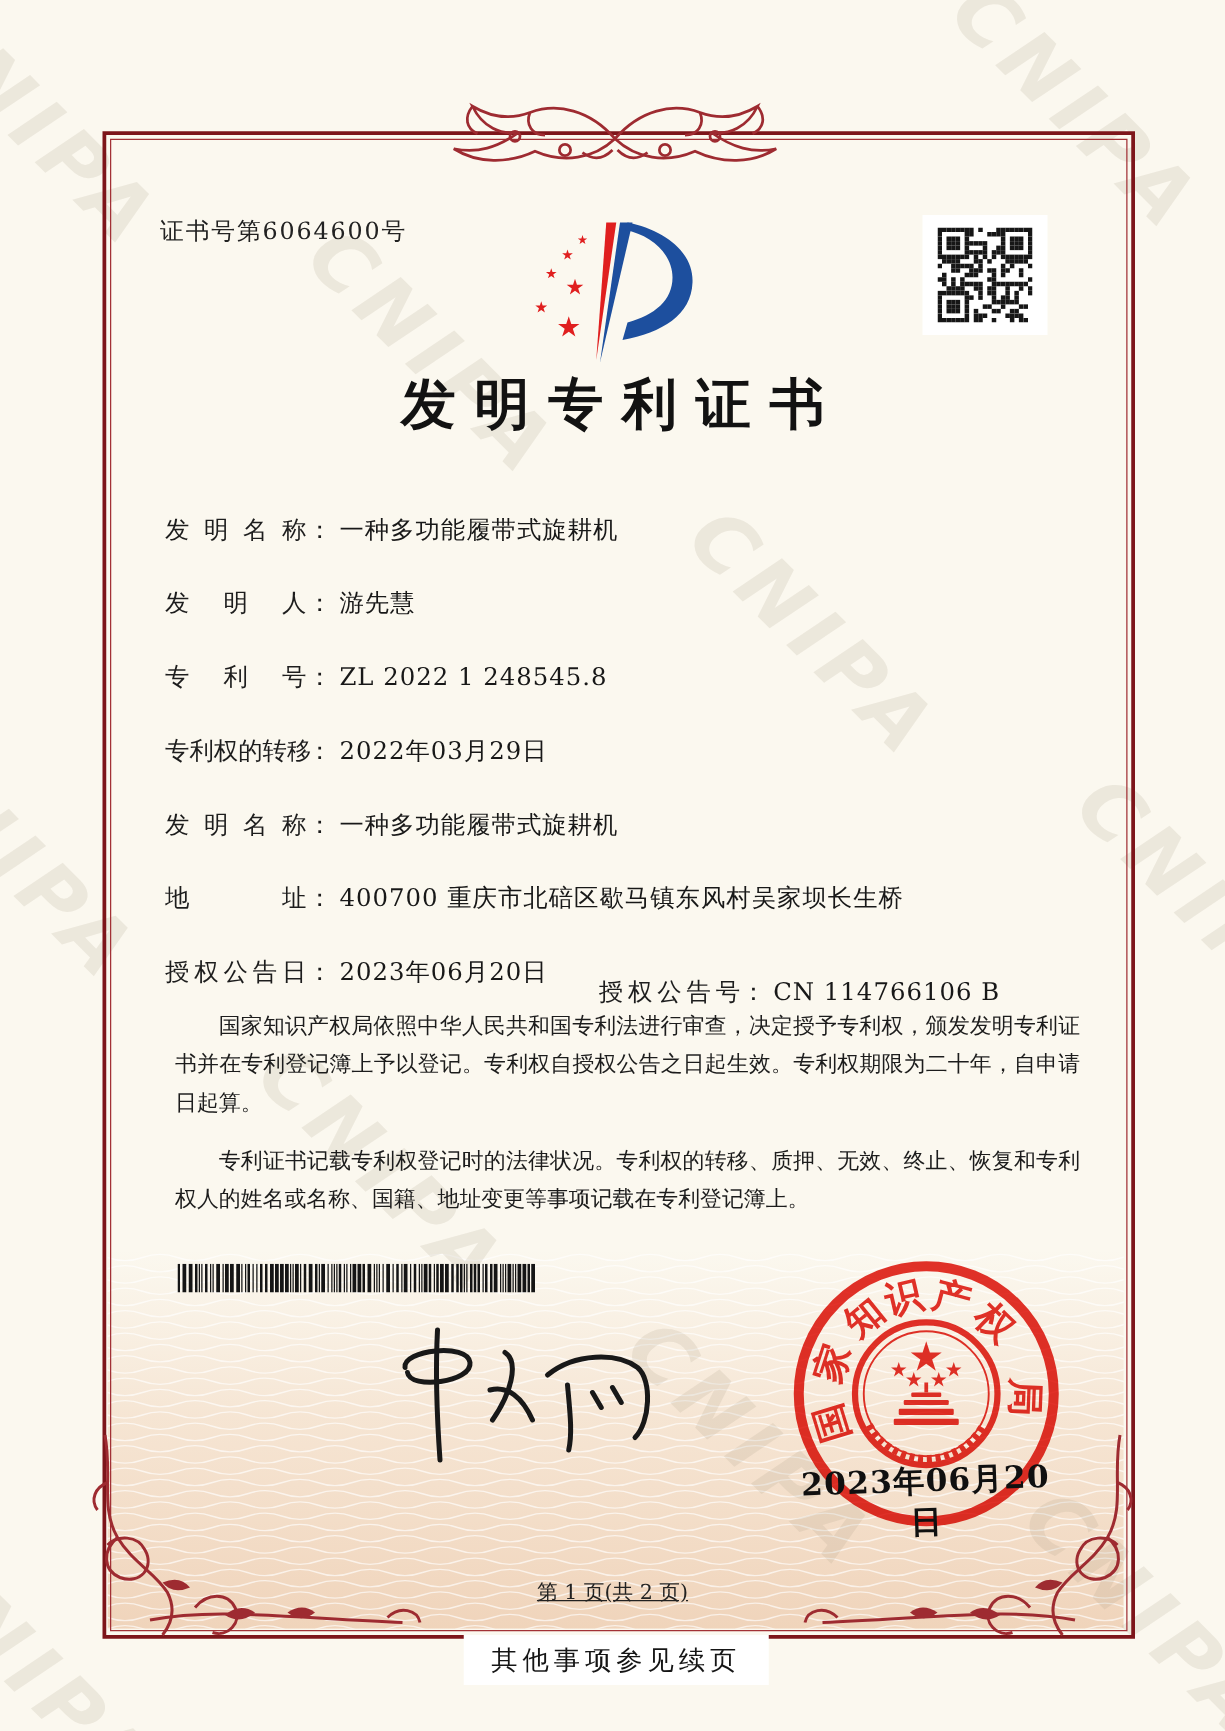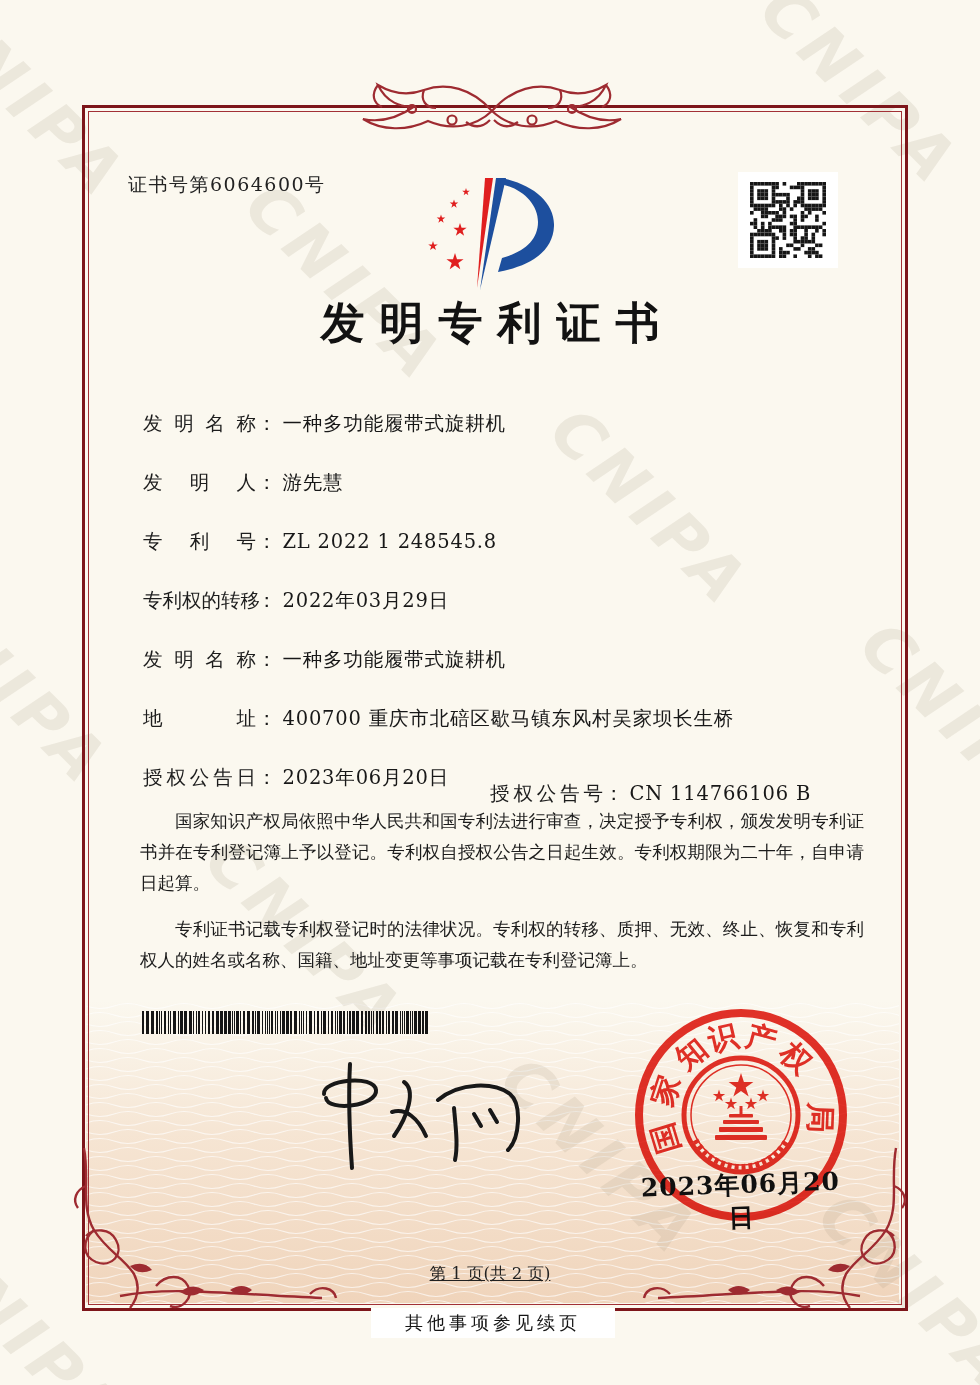--- a/index.html
+++ b/index.html
@@ -13,40 +13,40 @@
   .frame{position:absolute;left:82px;top:105px;width:820px;height:1200px;border:3.5px solid #7d151a;}
   .frame .inner{position:absolute;inset:3px;border:1.5px solid #a23136;}
   .ornament-top{position:absolute;left:348px;top:78px;}
   .flourish{position:absolute;}
   .cert-no{position:absolute;left:128px;top:172px;font-size:19px;letter-spacing:1.5px;color:#222;}
   .logo{position:absolute;left:418px;top:164px;}
   .qr-box{position:absolute;left:738px;top:172px;width:100px;height:96px;background:#ffffff;
           display:flex;align-items:center;justify-content:center;}
   .title{position:absolute;left:90px;top:294px;width:800px;text-align:center;font-size:44px;
          font-weight:bold;letter-spacing:15px;text-indent:15px;color:#121212;}
-  .rows{position:absolute;left:143px;top:410px;width:745px;}
+  .rows{position:absolute;left:132px;top:410px;width:745px;}
   .row{position:relative;height:59px;font-size:19.5px;white-space:nowrap;}
   .flabel{display:inline-block;width:113px;text-align:justify;text-align-last:justify;color:#1d1d1d;}
   .colon{display:inline-block;margin:0 6px 0 1px;}
   .fvalue{letter-spacing:0.8px;color:#181818;}
   .grant2{position:absolute;left:347px;top:0;margin-top:16px;}
   .paras{position:absolute;left:140px;top:806px;width:724px;font-size:17.5px;line-height:31px;
          text-align:justify;color:#1c1c1c;}
   .paras p{margin:0 0 15px;text-indent:2em;}
   .barcode{position:absolute;left:142px;top:1011px;}
   .official{position:absolute;left:141px;top:1092px;font-family:"DejaVu Sans","Liberation Sans",sans-serif;
             font-size:21px;letter-spacing:3px;line-height:46px;color:#141414;}
   .sig{position:absolute;left:288px;top:1054px;}
   .seal-wrap{position:absolute;left:628px;top:1002px;width:226px;height:226px;
              mix-blend-mode:multiply;opacity:.95;}
   .seal-date{position:absolute;left:634px;top:1168px;width:214px;text-align:center;font-size:25px;
              font-weight:bold;color:#101010;transform:rotate(-2deg);letter-spacing:1px;}
   .pageinfo{position:absolute;left:90px;top:1263px;width:800px;text-align:center;font-size:16.5px;color:#222;text-decoration:underline;}
-  .note{position:absolute;left:371px;top:1308px;width:244px;height:30px;background:#ffffff;
-        display:flex;align-items:center;justify-content:center;font-size:18px;letter-spacing:4px;color:#151515;}
+  .note{position:absolute;left:371px;top:1308px;width:244px;height:40px;background:#ffffff;
+        display:flex;align-items:center;justify-content:center;font-size:21px;letter-spacing:4px;color:#151515;}
 </style>
 </head>
 <body>
 
 <svg width="0" height="0" style="position:absolute">
   <defs>
     <path id="st" d="M0,-1 L0.2245,-0.309 L0.9511,-0.309 L0.3633,0.118 L0.5878,0.809 L0,0.382 L-0.5878,0.809 L-0.3633,0.118 L-0.9511,-0.309 L-0.2245,-0.309 Z"></path>
   </defs>
 </svg>
 

